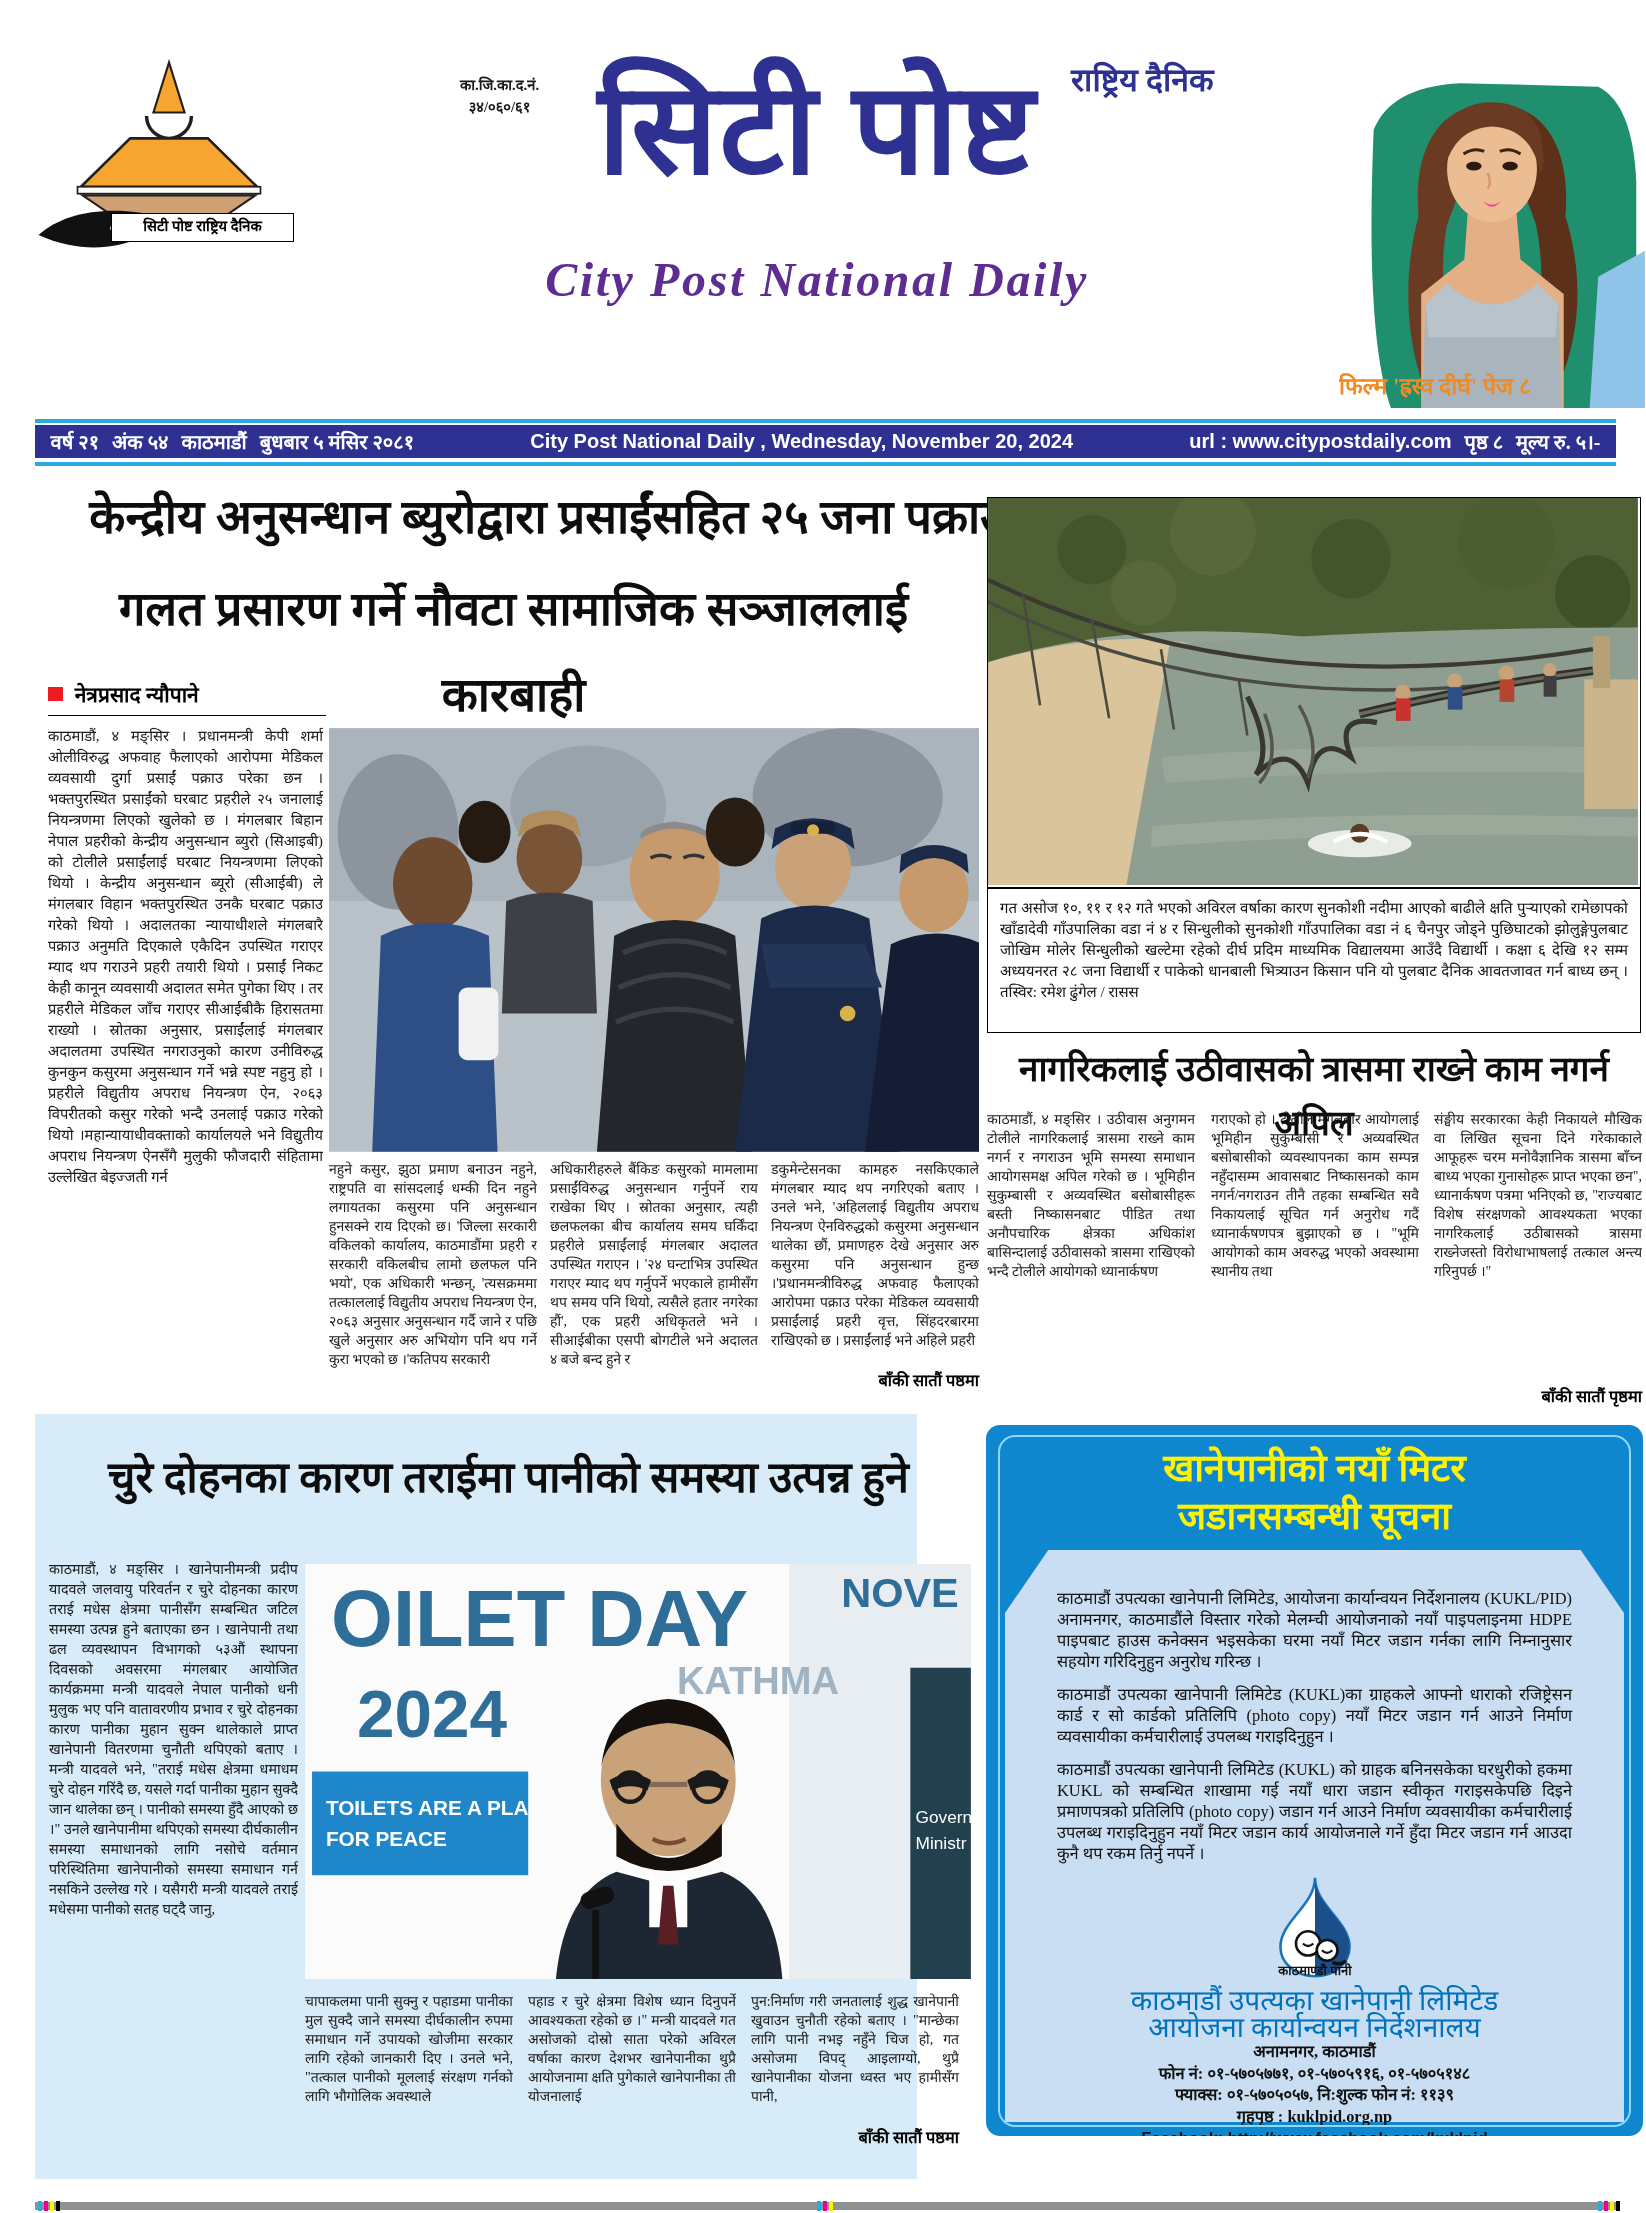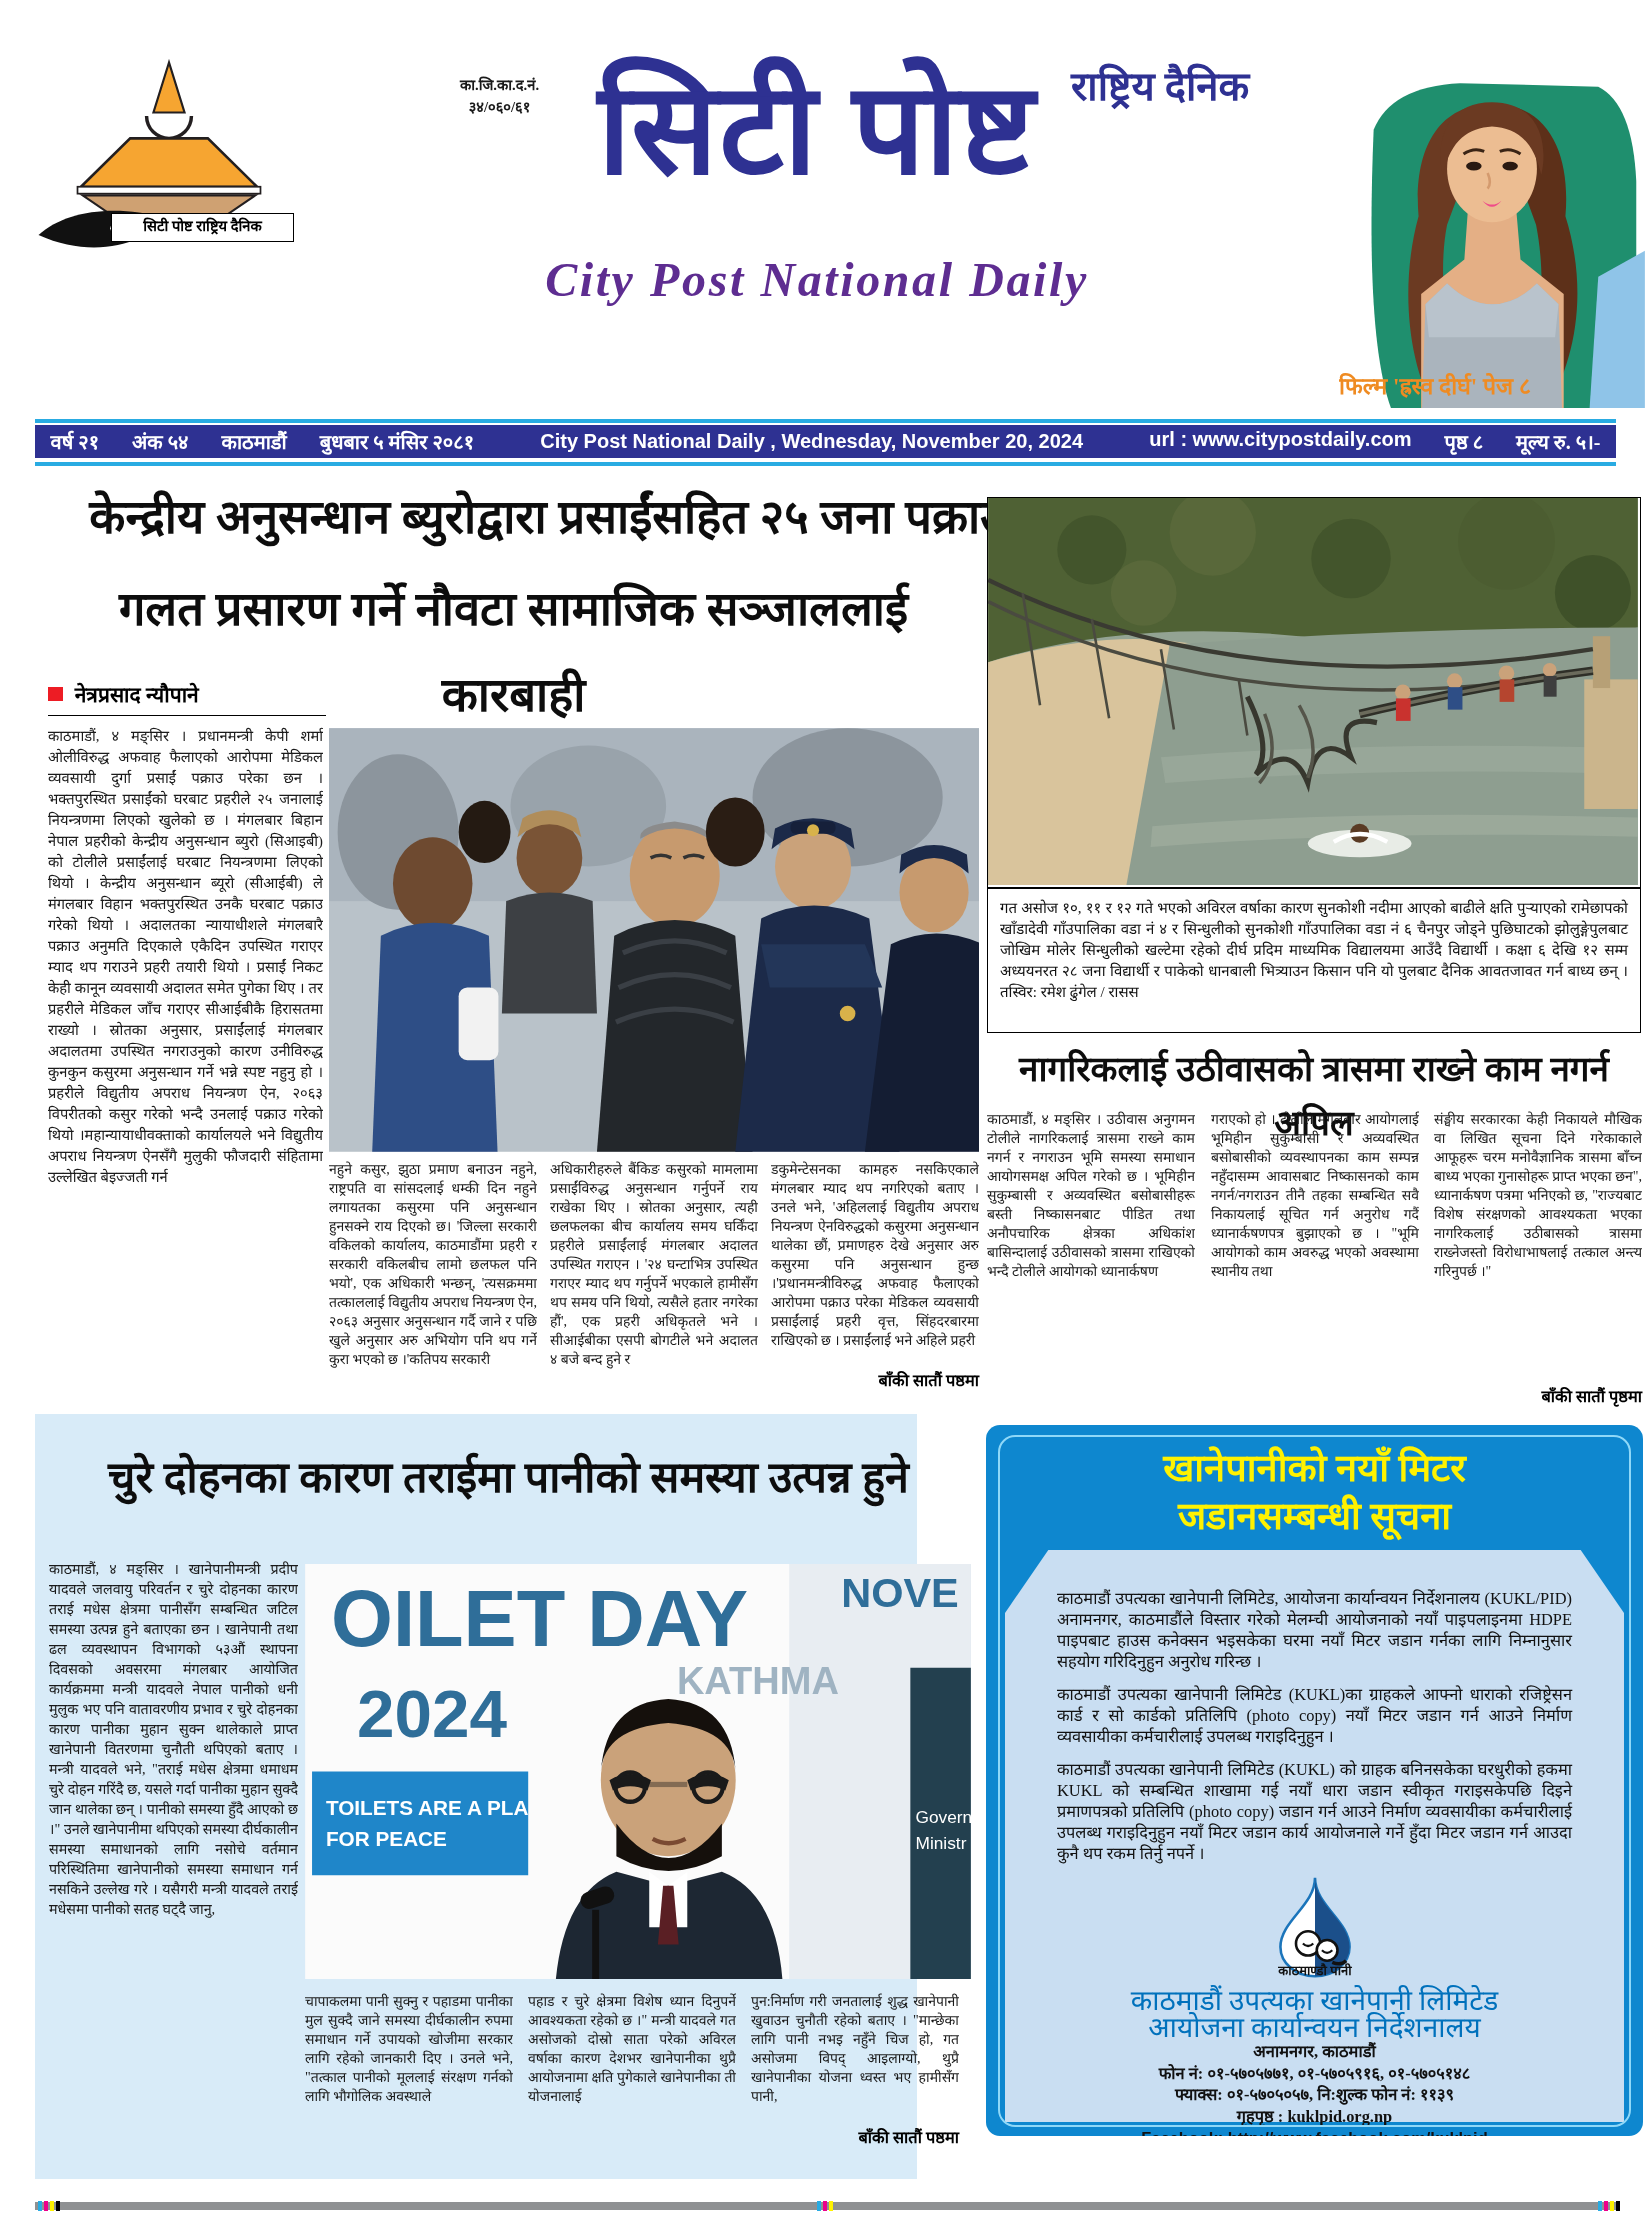--- a/index.html
+++ b/index.html
@@ -4,27 +4,27 @@
 <style>
   * { margin:0; padding:0; box-sizing:border-box; }
   body { background:#e8e8e8; font-family:"Liberation Serif", serif; }
   #page { position:relative; width:1646px; height:2214px; background:#ffffff; margin:0 auto; overflow:hidden; }
   .abs { position:absolute; }
   .np-body { font-size:14px; line-height:19px; text-align:justify; color:#1a1a1a; overflow:hidden; }
   .continued { font-weight:bold; font-size:16.4px; text-align:right; color:#000; }
   .headline { font-weight:bold; color:#0d0d0d; text-align:center; }
   
   #np-title { font-size:128px; font-weight:bold; color:#2e3192; text-align:center; line-height:1.25; letter-spacing:1.7px; }
-  #np-tagline { font-size:40px; font-weight:bold; color:#2e3192; }
+  #np-tagline { font-size:32px; font-weight:bold; color:#2e3192; }
   #np-subtitle { font-size:48px; font-weight:bold; font-style:italic; color:#5e2d91; text-align:center; letter-spacing:2.6px; }
   #regno { font-size:14.7px; font-weight:bold; color:#1a1a1a; text-align:center; line-height:1.5; }
   #logo-label { border:1.7px solid #000; font-size:14.7px; font-weight:bold; text-align:center; line-height:25px; background:#fff; }
   
   #datebar { background:#2e3192; color:#fff; display:flex; align-items:center; justify-content:space-between; padding:0 15.6px; font-size:20px; font-weight:bold; }
-  #datebar .grp { display:flex; gap:33px; align-items:flex-start; white-space:nowrap; }
+  #datebar .grp { display:flex; gap:13px; align-items:center; white-space:nowrap; }
   #datebar .eng { font-family:"Liberation Sans", sans-serif; }
   .cyanline { background:#29abe2; height:3.5px; }
   
   #byline { font-size:21px; font-weight:bold; border-bottom:1.7px solid #000; padding-bottom:7px; display:flex; align-items:center; gap:12px; }
   .red-sq { width:14.7px; height:14.7px; background:#ed1c24; display:inline-block; }
   
   #bridge-caption { border:1.7px solid #000; padding:8.6px 12px; font-size:15px; line-height:21px; text-align:justify; color:#111; overflow:hidden; }
   
   #churey-box { background:#d8ebf8; }
   

